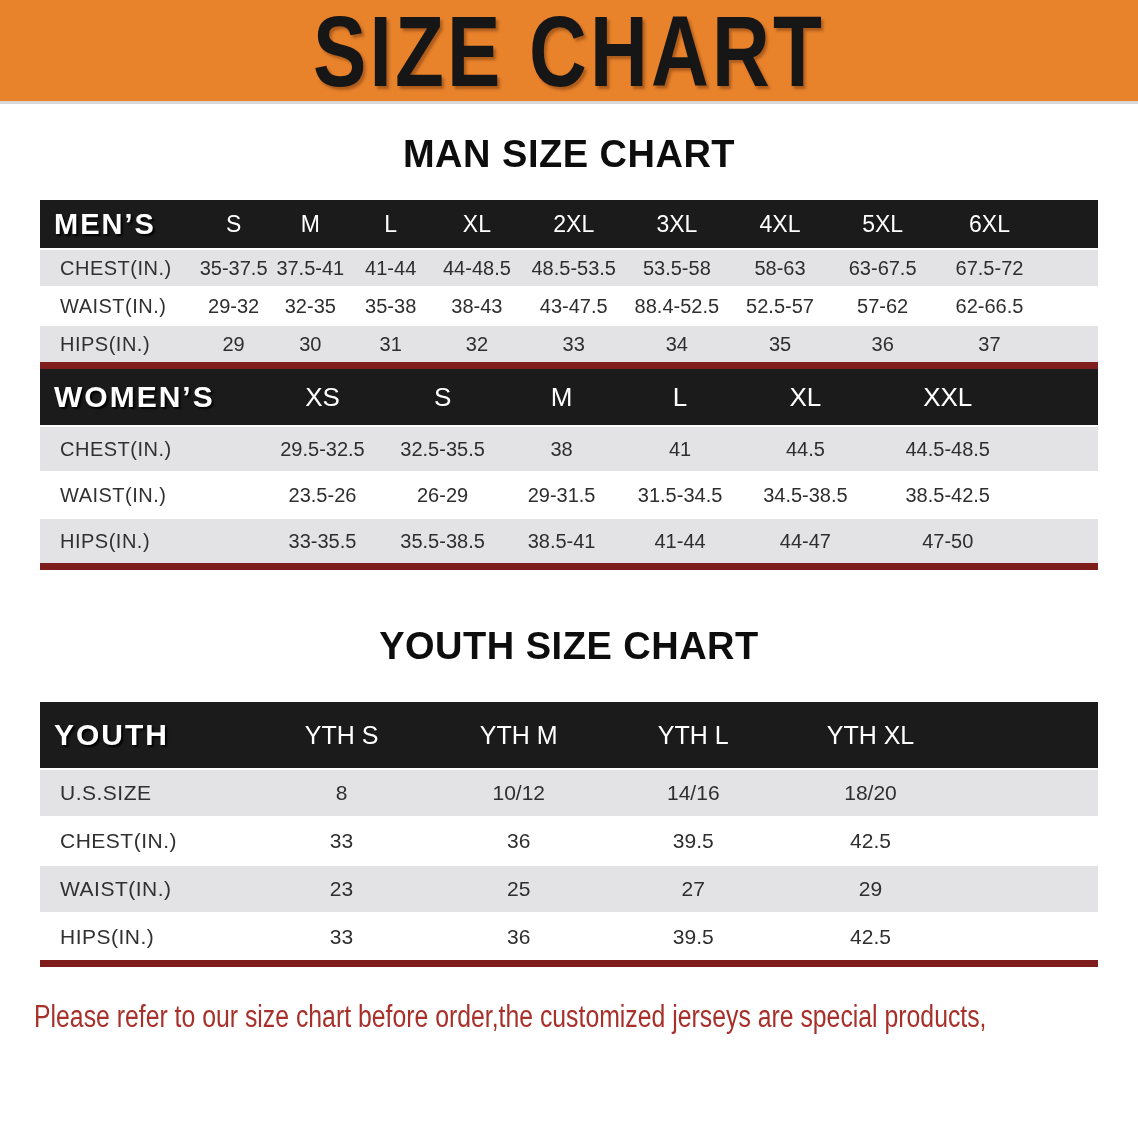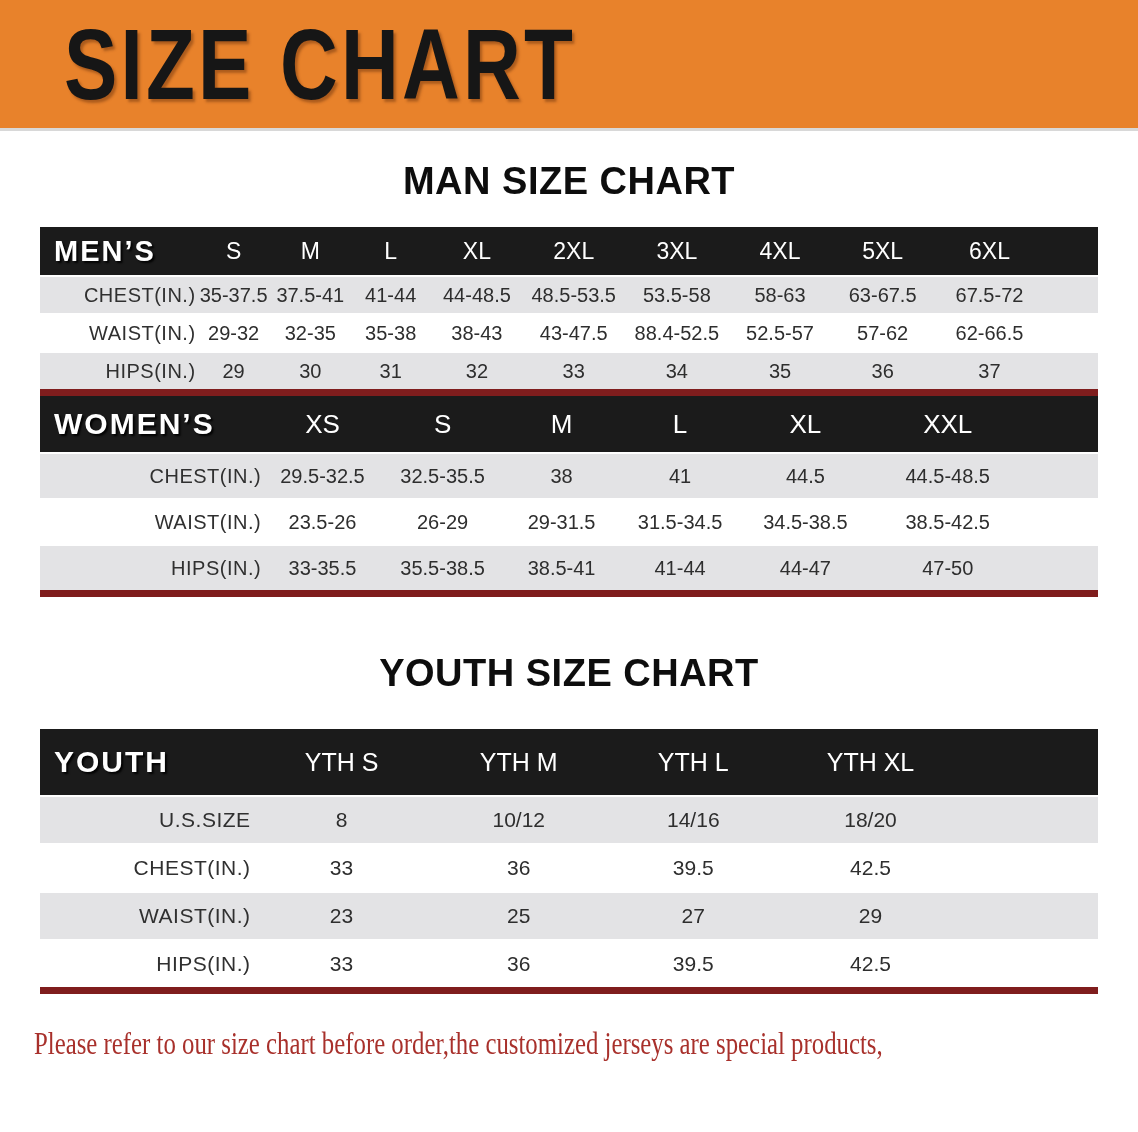--- a/index.html
+++ b/index.html
@@ -3,23 +3,23 @@
 <meta charset="utf-8">
 <style>
   html, body {
     margin: 0; padding: 0;
     width: 1138px; height: 1132px;
     background: #ffffff;
     overflow: hidden;
     font-family: "Liberation Sans", sans-serif;
   }
   .banner {
-    height: 131px;
+    height: 104px;
     background: var(--banner-bg, #E8822B);
-    display: flex; align-items: center; 
+    display: flex; align-items: center; justify-content: center;
     border-bottom: 3px solid #d8d8d8;
     box-sizing: border-box;
   }
   .banner .title {
     font-weight: bold;
     font-size: 100px;
     line-height: 100px;
     letter-spacing: 4px;
     color: #161616;
     transform: scaleX(0.8);
@@ -61,22 +61,22 @@
     letter-spacing: 2px;
     text-shadow: 2px 2px 2px rgba(0,0,0,0.9);
   }
   .size-table td {
     text-align: center;
     color: #2e2e2e;
     white-space: nowrap;
     overflow: hidden;
   }
   .size-table td.row-label {
-    text-align: right;
-    padding-left: 8px;
+    text-align: left;
+    padding-left: 20px;
     letter-spacing: 0.5px;
     color: #303030;
   }
   .size-table tbody tr { border-top: 2px solid #ffffff; }
   .size-table tbody tr.alt { background: var(--row-alt-bg, #E3E3E5); }
 
   .t-men   th { height: 46px; font-size: 23px; }
   .t-men   th.group-label { font-size: 29px; }
   .t-men   td { height: 34px; font-size: 20px; }
 
@@ -84,21 +84,20 @@
   .t-women th.group-label { font-size: 30px; }
   .t-women td { height: 42px; font-size: 20px; }
 
   .t-youth th { height: 64px; font-size: 25px; }
   .t-youth th.group-label { font-size: 30px; }
   .t-youth td { height: 44px; font-size: 21px; }
 
   .footer-note {
     margin: 26px 0 16px 34px;
     color: var(--note-color, #A8302B);
-    font-family: Liberation Serif, serif;
   }
   .footer-note p {
     margin: 0;
     font-size: 31px;
     line-height: 47px;
     transform: scaleX(0.8);
     transform-origin: left center;
     white-space: nowrap;
   }
 </style>

